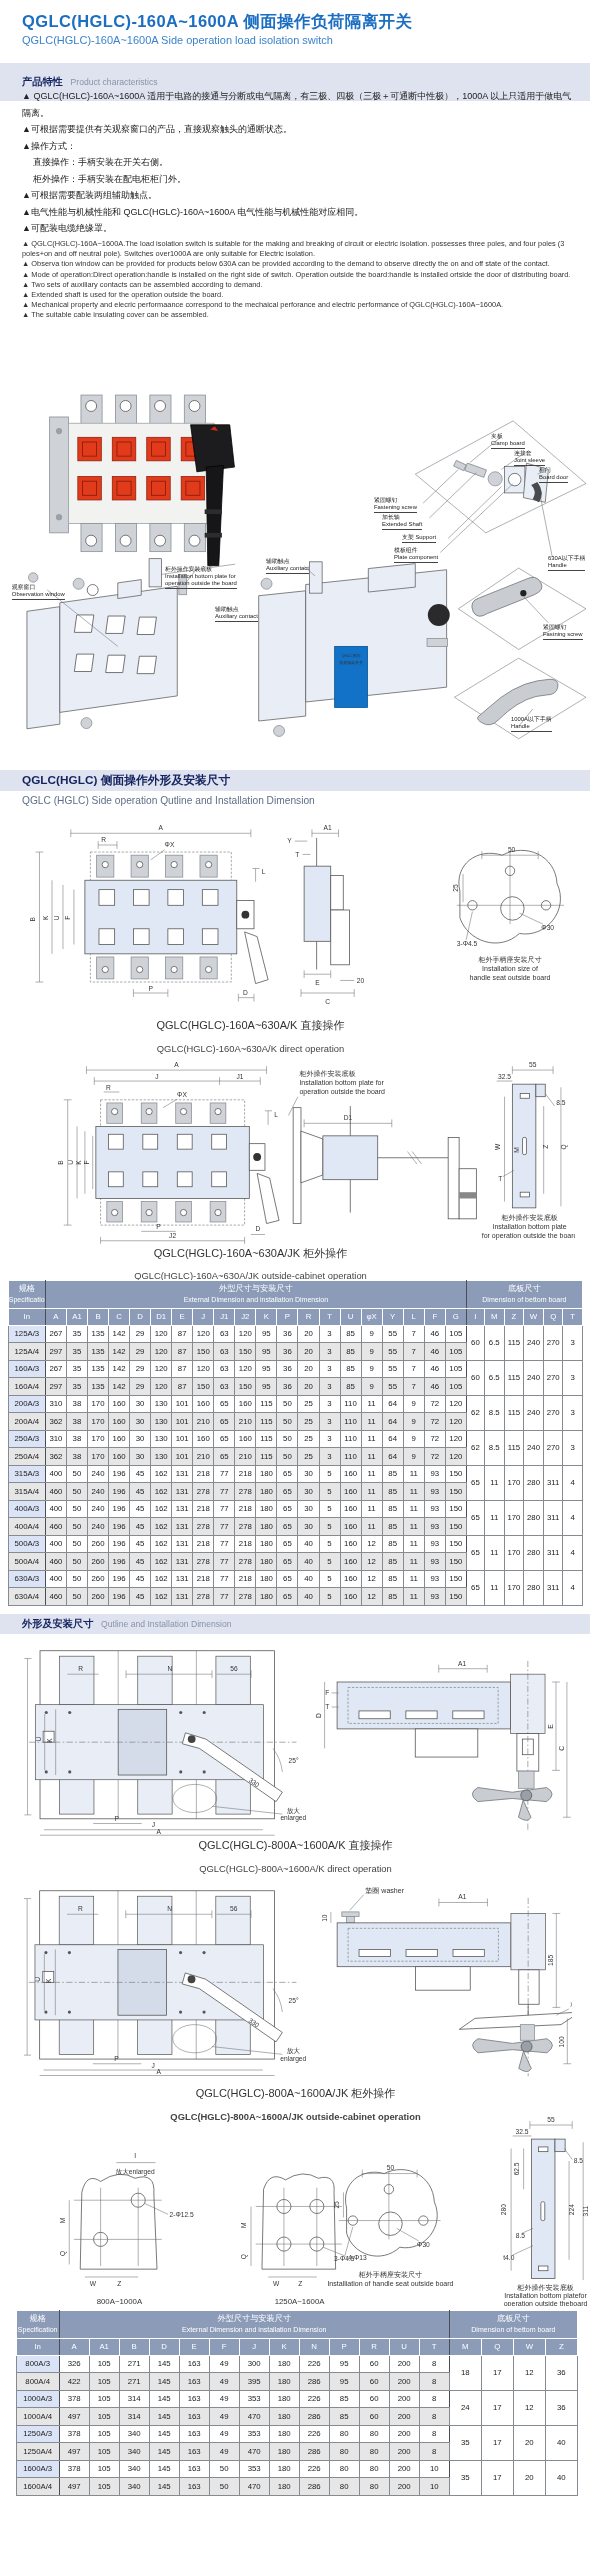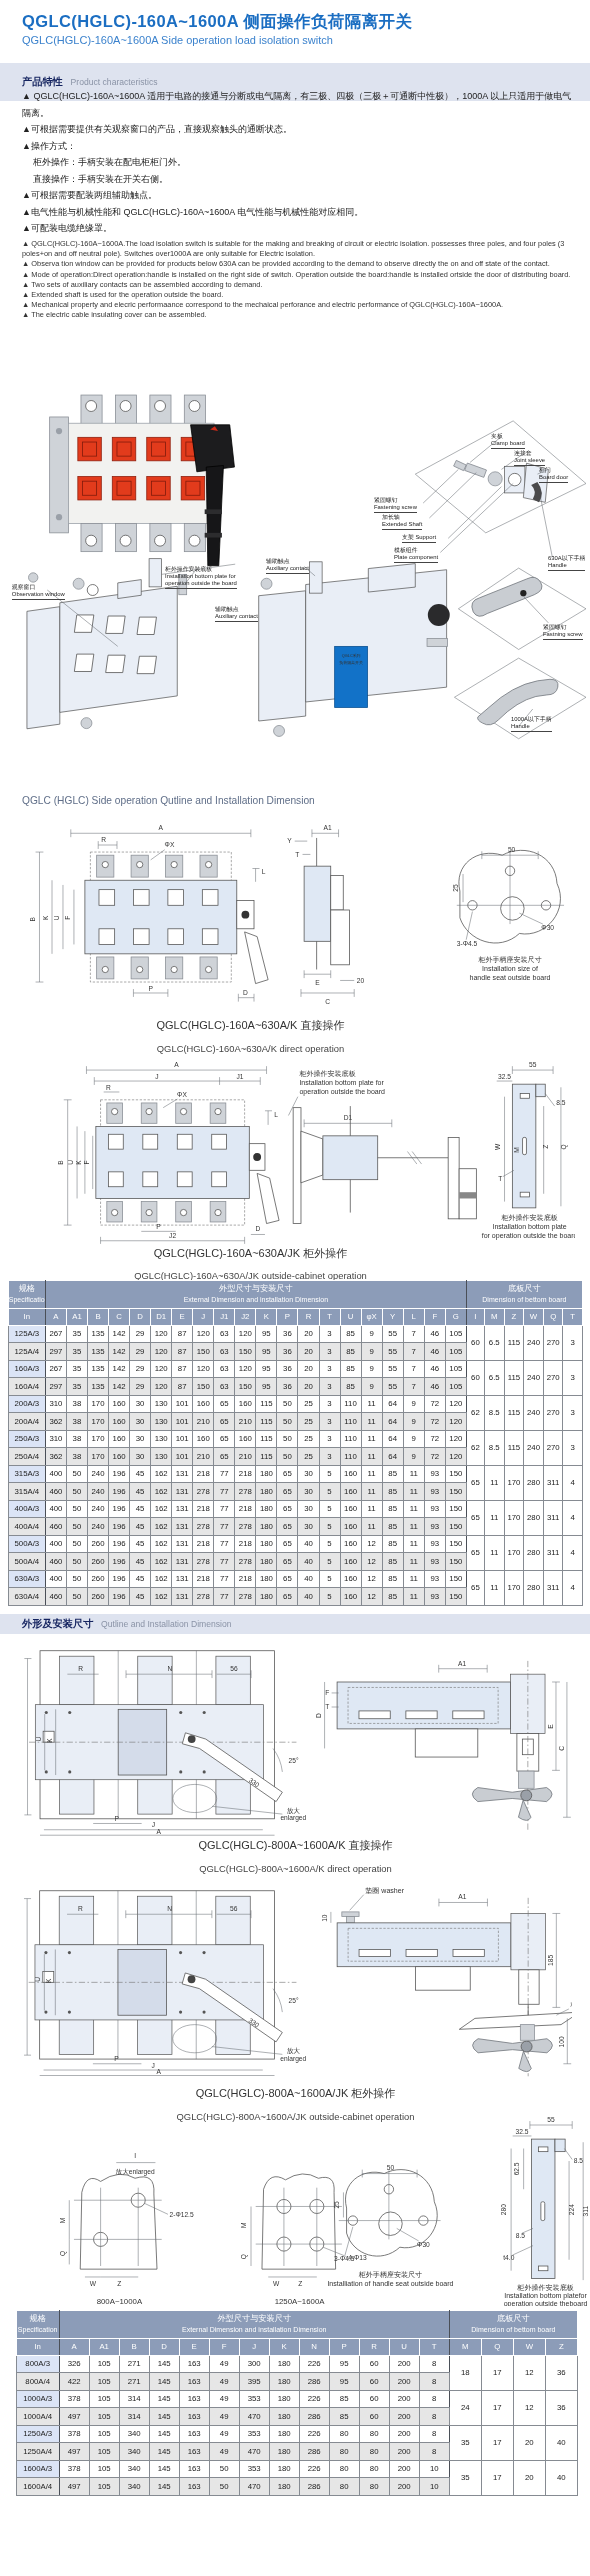--- a/index.html
+++ b/index.html
@@ -54,34 +54,34 @@
 
   <div class="abs secbar" style="top:63px;height:38px;">
     <span class="zh">产品特性</span>
     <span class="en">Product characteristics</span>
   </div>
 
   <div class="abs features" style="top:88px;" id="features-zh">
       <div class="feat-row feat-zh ">▲ QGLC(HGLC)-160A~1600A 适用于电路的接通与分断或电气隔离，有三极、四极（三极＋可通断中性极），1000A 以上只适用于做电气隔离。</div>
       <div class="feat-row feat-zh ">▲可根据需要提供有关观察窗口的产品，直接观察触头的通断状态。</div>
       <div class="feat-row feat-zh ">▲操作方式：</div>
+      <div class="feat-row feat-zh ind">直接操作：手柄安装在开关右侧。</div>
       <div class="feat-row feat-zh ind">柜外操作：手柄安装在配电柜柜门外。</div>
-      <div class="feat-row feat-zh ind">直接操作：手柄安装在开关右侧。</div>
       <div class="feat-row feat-zh ">▲可根据需要配装两组辅助触点。</div>
       <div class="feat-row feat-zh ">▲电气性能与机械性能和 QGLC(HGLC)-160A~1600A 电气性能与机械性能对应相同。</div>
       <div class="feat-row feat-zh ">▲可配装电缆绝缘罩。</div>
     </div>
   <div class="abs features" style="top:239px;" id="features-en">
       <div class="feat-row feat-en ">▲ QGLC(HGLC)-160A~1600A.The load isolation switch is suitable for the making and breaking of circuit or electric isolation. possesses three poles, and four poles (3 poles+on and off neutral pole). Switches over1000A are only suitable for Electric isolation.</div>
       <div class="feat-row feat-en ">▲ Observa tion window can be provided for products below 630A can be provided according to the demand to observe directly the on and off state of the contact.</div>
       <div class="feat-row feat-en ">▲ Mode of operation:Direct operation:handle is installed on the right side of switch. Operation outside the board:handle is installed ortside the door of distributing board.</div>
       <div class="feat-row feat-en ">▲ Two sets of auxiliary contacts can be assembled according to demand.</div>
       <div class="feat-row feat-en ">▲ Extended shaft is used for the operation outside the board.</div>
       <div class="feat-row feat-en ">▲ Mechanical property and elecric performaance correspond to the mechaical perforance and electric performance of QGLC(HGLC)-160A~1600A.</div>
-      <div class="feat-row feat-en ">▲ The electric cable insulating cover can be assembled.</div>
+      <div class="feat-row feat-en ">▲ The suitable cable insulating cover can be assembled.</div>
     </div>
 
   <svg class="abs" style="left:0;top:388px;" width="591" height="368" viewBox="0 0 754 470">
 
     <g transform="translate(55,5)">
       <rect x="8" y="32" width="24" height="148" class="fg"></rect>
       <circle cx="20" cy="50" r="4" fill="#9aa0a8"></circle>
         <circle cx="20" cy="160" r="4" fill="#9aa0a8"></circle>
       <g>
         <rect x="48" y="4" width="27" height="38" class="fg"></rect>
@@ -211,20 +211,23 @@
   <div class="lbl abs" style="left:402px;top:534px;"><span>支架 Support</span></div>
   <div class="lbl abs" style="left:394px;top:547px;"><span>模板组件</span><br><span>Plate component</span></div>
   <div class="lbl abs" style="left:548px;top:555px;"><span>630A以下手柄</span><br><span>Handle</span></div>
   <div class="lbl abs" style="left:11.8px;top:584px;"><span>观察窗口</span><br><span>Observation window</span></div>
   <div class="lbl abs" style="left:165px;top:566px;"><span>柜外操作安装底板</span><br><span>Installation bottom plate for</span><br><span>operation outside the board</span></div>
   <div class="lbl abs" style="left:266px;top:558px;"><span>辅助触点</span><br><span>Auxiliary contact</span></div>
   <div class="lbl abs" style="left:215px;top:606px;"><span>辅助触点</span><br><span>Auxiliary contact</span></div>
   <div class="lbl abs" style="left:543px;top:624px;"><span>紧固螺钉</span><br><span>Fastning screw</span></div>
   <div class="lbl abs" style="left:511px;top:716px;"><span>1000A以下手柄</span><br><span>Handle</span></div>
 
+  <div class="abs secbar" style="top:770px;height:21px;">
+    <span class="zh" style="font-size:11.8px;">QGLC(HGLC) 侧面操作外形及安装尺寸</span>
+  </div>
   <div class="abs sec-en-line" style="top:795px;">QGLC (HGLC) Side operation Qutline and Installation Dimension</div>
 
   <svg class="abs" style="left:15.7px;top:819px;" width="559" height="200" viewBox="0 0 714 255">
     <g>
       <path class="lt" d="M70 18 L300 18 M70 13 L70 23 M300 13 L300 23"></path>
         <text x="185" y="14">A</text>
       <path class="lt" d="M105 33 L129 33 M105 28 L105 38 M129 28 L129 38"></path>
         <text x="112" y="29">R</text>
       <text x="196" y="36">ΦX</text>
         <path class="lt" d="M190 39 L172 52"></path>
@@ -1101,21 +1104,21 @@
       <g>
         <path d="M200 222 q-14 -10 0 -18 l44 6 l44 -6 q14 8 0 18 l-44 -4 Z" fill="#c9cdd2" stroke="#6e737a"></path>
         <path d="M258 220 l10 22 q-4 8 -16 0 Z" fill="#c9cdd2" stroke="#6e737a"></path>
         <circle cx="262" cy="214" r="7" fill="#9aa0a8" stroke="#555"></circle>
         <rect x="254" y="186" width="18" height="20" class="fg"></rect>
       </g>
     </g>
   </svg>
 
   <div class="abs cap-zh" style="top:2086px;">QGLC(HGLC)-800A~1600A/JK 柜外操作</div>
-  <div class="abs cap-en" style="top:2104px;">QGLC(HGLC)-800A~1600A/JK outside-cabinet operation</div>
+  <div class="abs cap-en" style="top:2104px;font-weight:bold;">QGLC(HGLC)-800A~1600A/JK outside-cabinet operation</div>
 
   <svg class="abs" style="left:15.7px;top:2114px;" width="575" height="192" viewBox="0 0 734 245">
     <g>
       <text x="152" y="56">I</text>
       <line x1="128" y1="62" x2="178" y2="62" class="lt"></line>
       <text x="152" y="76">放大enlarged</text>
     </g>
     <g transform="translate(60,70)">
       <path class="ln" d="M24 30 Q30 4 48 16 Q72 0 92 12 Q118 4 116 32 L120 128 L22 128 Z"></path>
       <circle cx="96" cy="40" r="9" class="fw"></circle>

